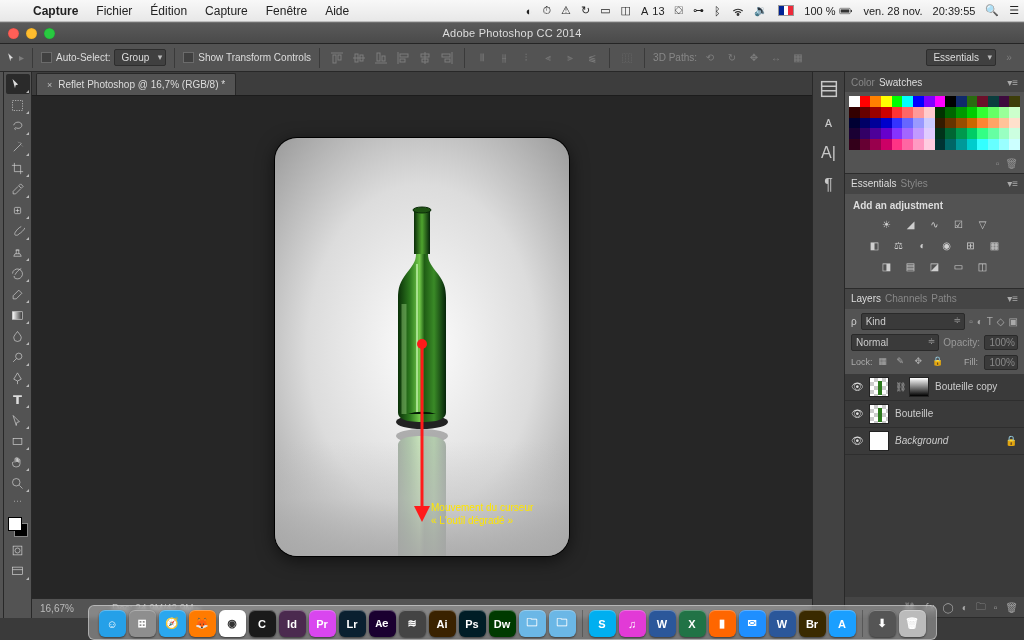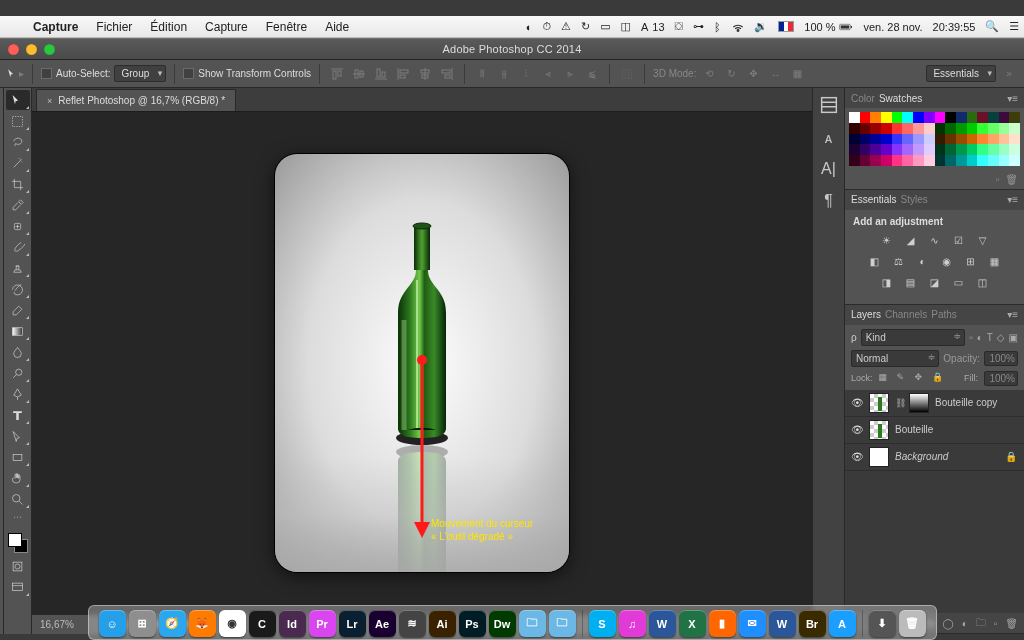--- a/index.html
+++ b/index.html
@@ -1,19 +1,19 @@
 <!DOCTYPE html>
 <html><head>
 <meta charset="utf-8">
 <style>
 * { margin:0; padding:0; box-sizing:border-box; font-family:"Lucida Grande","Helvetica Neue",Arial,sans-serif; user-select:none; }
 body { width:1024px; height:640px; overflow:hidden; background:#3a3a3a; }
 
 
-.menubar { height:22px; background:linear-gradient(#f8f8f8,#e8e8e8); border-bottom:1px solid #bcbcbc; display:flex; align-items:center; font-size:12px; color:#222;margin-top:16px; }
+.menubar { height:22px; background:linear-gradient(#f8f8f8,#e8e8e8); border-bottom:1px solid #bcbcbc; display:flex; align-items:center; font-size:12px; color:#222; }
 .menubar .apple { padding:0 12px; font-size:14px; }
 .menubar .m { padding:0 9px; line-height:22px; }
 .menubar .m.bold { font-weight:700; }
 .menubar .spacer { flex:1; }
 .menubar .ri { padding:0 5px; display:flex; align-items:center; gap:4px; font-size:11px; }
 .menubar .ri svg { width:14px; height:14px; }
 .menubar .flag { width:16px; height:11px; display:inline-block; background:linear-gradient(to right,#002395 33%,#fff 33% 66%,#ed2939 66%); border:0.5px solid #999; }
 
 
 .titlebar { height:22px; background:linear-gradient(#5a5a5a,#4a4a4a); border-top:1px solid #6f6f6f; border-bottom:1px solid #252525; display:flex; align-items:center; justify-content:center; color:#ddd; font-size:11px; position:relative; letter-spacing:.02em;}
@@ -211,21 +211,21 @@
   <div class="div"></div>
   <span class="obicon">⫴</span>
   <span class="obicon">⫵</span>
   <span class="obicon">⫶</span>
   <span class="obicon">⫷</span>
   <span class="obicon">⫸</span>
   <span class="obicon">⫹</span>
   <div class="div"></div>
   <span class="obicon">⿲</span>
   <div class="div"></div>
-  <span style="color:#888">3D Mode:</span>
+  <span style="color:#888">3D Paths:</span>
   <span class="obicon">⟲</span>
   <span class="obicon">↻</span>
   <span class="obicon">✥</span>
   <span class="obicon">↔</span>
   <span class="obicon">▦</span>
   <span class="right dd">Essentials</span>
   <span class="obicon">»</span>
 </div>
 
 <div class="workrow">
@@ -664,21 +664,21 @@
   <div class="dock" id="dock">
       <div class="app" style="background: rgb(37, 160, 232);">☺</div>
       <div class="app" style="background: rgb(142, 142, 142);">⊞</div>
       <div class="app" style="background: rgb(42, 167, 238);">🧭</div>
       <div class="app" style="background: rgb(255, 123, 0);">🦊</div>
       <div class="app" style="background: rgb(255, 255, 255); color: rgb(51, 51, 51);">◉</div>
       <div class="app" style="background: rgb(26, 26, 26);">C</div>
       <div class="app" style="background: rgb(75, 42, 79);">Id</div>
       <div class="app" style="background: #d946ef;">Pr</div>
       <div class="app" style="background: rgb(10, 32, 48);">Lr</div>
-      <div class="app" style="background: rgb(26, 0, 48);">Ae</div>
+      <div class="app" style="background: rgb(26, 0, 48); font-family: Liberation Mono, monospace;">Ae</div>
       <div class="app" style="background: rgb(68, 68, 68);">≋</div>
       <div class="app" style="background: rgb(58, 34, 0);">Ai</div>
       <div class="app" style="background: rgb(0, 29, 38);">Ps</div>
       <div class="app" style="background: rgb(0, 58, 0);">Dw</div>
       <div class="app" style="background: rgb(107, 183, 230);">🗀</div>
       <div class="app" style="background: rgb(107, 183, 230);">🗀</div>
       <div class="sep"></div>
       <div class="app" style="background: rgb(0, 175, 240);">S</div>
       <div class="app" style="background: rgb(226, 58, 214);">♫</div>
       <div class="app" style="background: rgb(43, 87, 154);">W</div>

